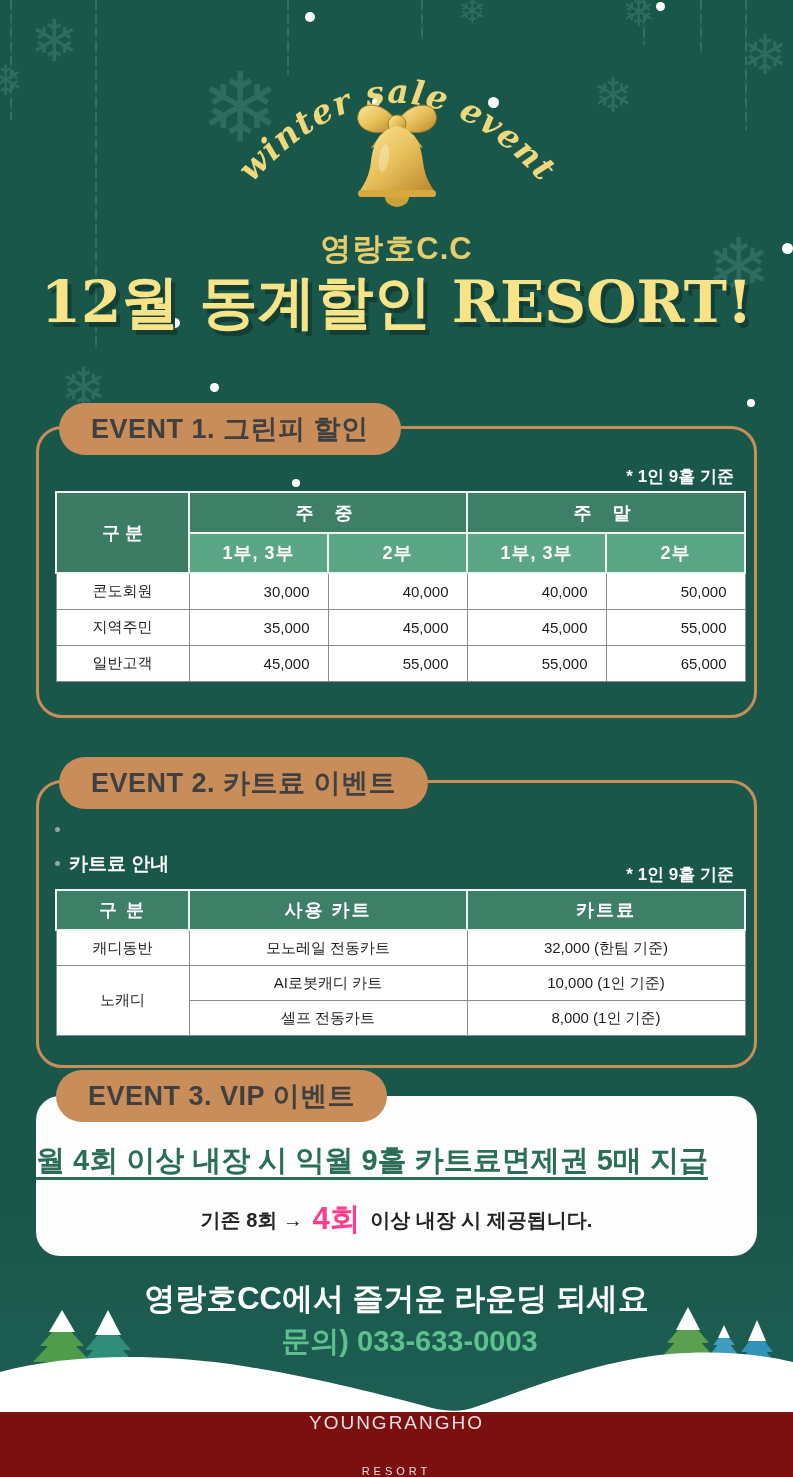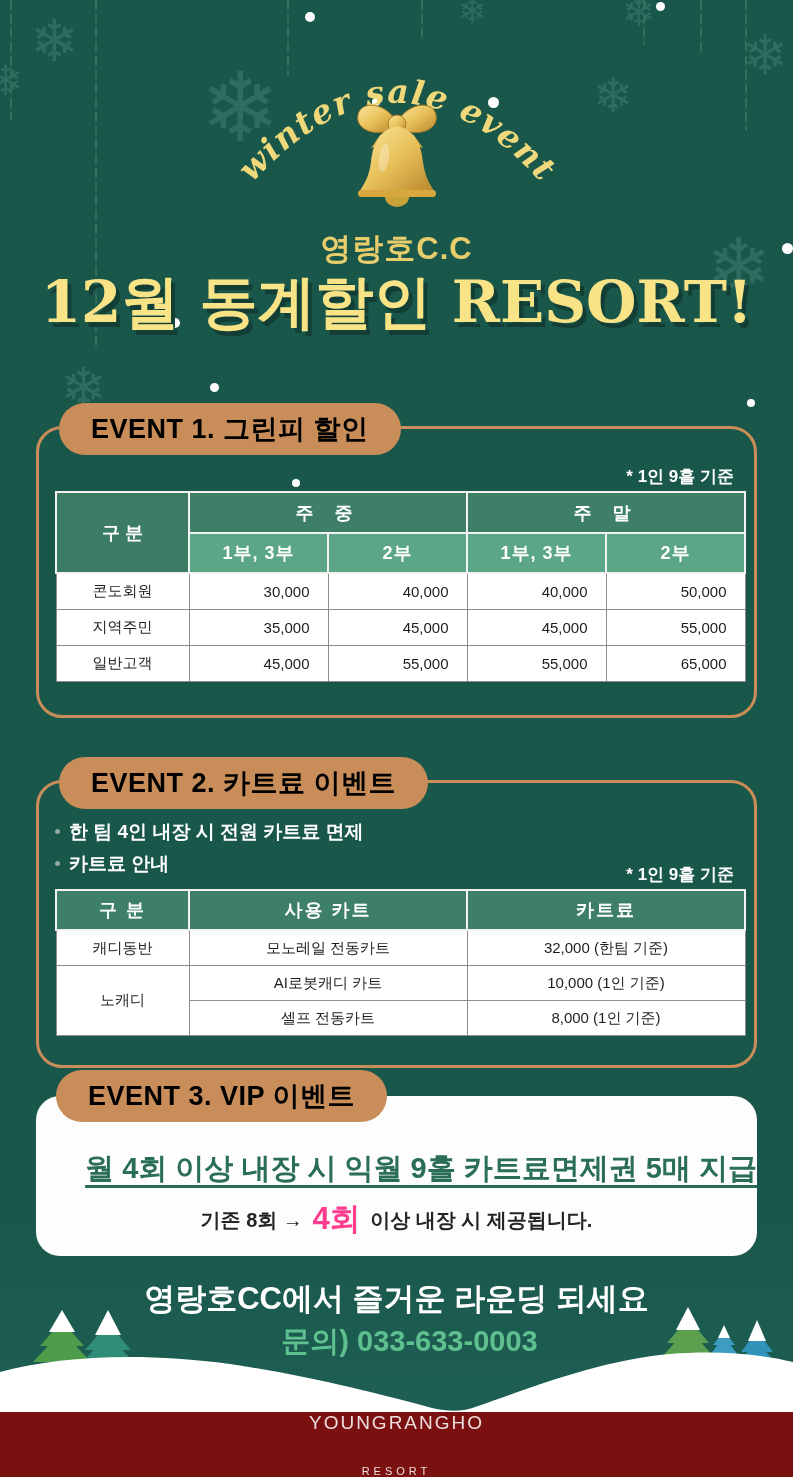--- a/index.html
+++ b/index.html
@@ -18,21 +18,21 @@
   .brand{position:absolute;top:228px;left:0;width:100%;text-align:center;
     color:#e7cd6b;font-size:31px;font-weight:700;letter-spacing:1px;}
   .title{position:absolute;top:266px;left:0;width:100%;text-align:center;
     font-family:"DejaVu Serif",serif;font-weight:700;font-size:58px;line-height:72px;
     color:#f8e387;text-shadow:4px 5px 0 #123e35;letter-spacing:0px;white-space:nowrap;}
   
   .section{position:absolute;left:36px;width:721px;border:3px solid #c88d59;border-radius:26px;box-sizing:border-box;}
   .sec1{top:426px;height:292px;}
   .sec2{top:780px;height:288px;}
   .badge{position:absolute;left:20px;top:-26px;display:inline-flex;align-items:center;
-    background:#c88d59;color:#000000;border-radius:28px;height:52px;padding:0 32px;
+    background:#c88d59;color:#404040;border-radius:28px;height:52px;padding:0 32px;
     font-size:27px;font-weight:600;letter-spacing:.5px;white-space:nowrap;}
   .note{position:absolute;right:20px;color:#fff;font-size:17px;font-weight:600;}
   .sec1 .note{top:36px;}
   .sec2 .note{top:80px;}
   table{border-collapse:collapse;position:absolute;left:16px;width:689px;table-layout:fixed;}
   .t1{top:62px;}
   .t2{top:106px;}
   th{color:#fff;font-weight:700;font-size:18px;border:2px solid #f2f2f2;padding:0;}
   td{background:#fff;color:#1d1d1d;font-size:15px;border:1px solid #8c8c8c;height:35px;text-align:center;padding:0;}
   .corner{background:#3c7c64;}
@@ -41,21 +41,21 @@
   .t1 td.num{text-align:right;padding-right:18px;}
   .t2 th{background:#3e7f67;height:38px;letter-spacing:2px;}
   .t2 td{height:34px;}
   .tee{position:absolute;left:14px;top:250px;color:#fff;font-size:19px;white-space:nowrap;}
   .bdot{display:inline-block;width:5px;height:5px;border-radius:50%;background:#8fa8c4;vertical-align:4px;margin-right:9px;}
   .bullet{position:absolute;left:16px;color:#fff;font-size:19px;font-weight:600;white-space:nowrap;}
   .bullet .bdot{background:#93a89f;}
   .bul1{top:36px;} .bul2{top:68px;}
   
   .vipbox{position:absolute;left:36px;width:721px;top:1096px;height:160px;background:#fdfdfd;border-radius:24px;}
-  .vip-head{position:absolute;top:53px;left:0;width:100%;text-align:right;
+  .vip-head{position:absolute;top:45px;left:0;width:100%;text-align:left;
     font-size:29px;font-weight:800;color:#2a6d58;white-space:nowrap;}
   .vip-head span{text-decoration:underline;text-decoration-thickness:2.5px;text-underline-offset:7px;}
   .vip-sub{position:absolute;top:102px;left:0;width:100%;text-align:center;font-size:20px;color:#242424;font-weight:600;}
   .vip-hl{color:#ff3d8f;font-size:31px;font-weight:800;vertical-align:-2px;padding:0 4px;}
   
   .footer-msg{position:absolute;top:1278px;left:0;width:100%;text-align:center;color:#ffffff;font-size:31px;font-weight:600;}
   .footer-contact{position:absolute;top:1322px;left:0;width:100%;text-align:center;color:#5fc08f;font-size:29px;font-weight:700;margin-left:13px;}
   .snow-svg{position:absolute;left:0;top:1300px;width:793px;height:177px;z-index:3;}
   .redbar{position:absolute;left:0;top:1412px;width:100%;height:65px;background:#7a1110;z-index:4;
     display:flex;flex-direction:column;align-items:center;justify-content:space-between;color:#eedddd;}
@@ -172,21 +172,21 @@
           <td class="num">55,000</td>
           <td class="num">55,000</td>
           <td class="num">65,000</td>
         </tr>
       </tbody>
     </table>
   </div>
 
   <div class="section sec2">
     <div class="badge">EVENT 2. 카트료 이벤트</div>
-    <div class="bullet bul1"><span class="bdot"></span><span>한 팀 4인 내장 시 전원 카트료 면제</span></div>
+    <div class="bullet bul1"><span class="bdot"></span></div>
     <div class="bullet bul2"><span class="bdot"></span><span>카트료 안내</span></div>
     <div class="note">* 1인 9홀 기준</div>
     <table class="t2">
       <colgroup>
           <col style="width:133px">
           <col style="width:278px">
           <col style="width:278px">
         </colgroup>
       <thead>
         <tr>

